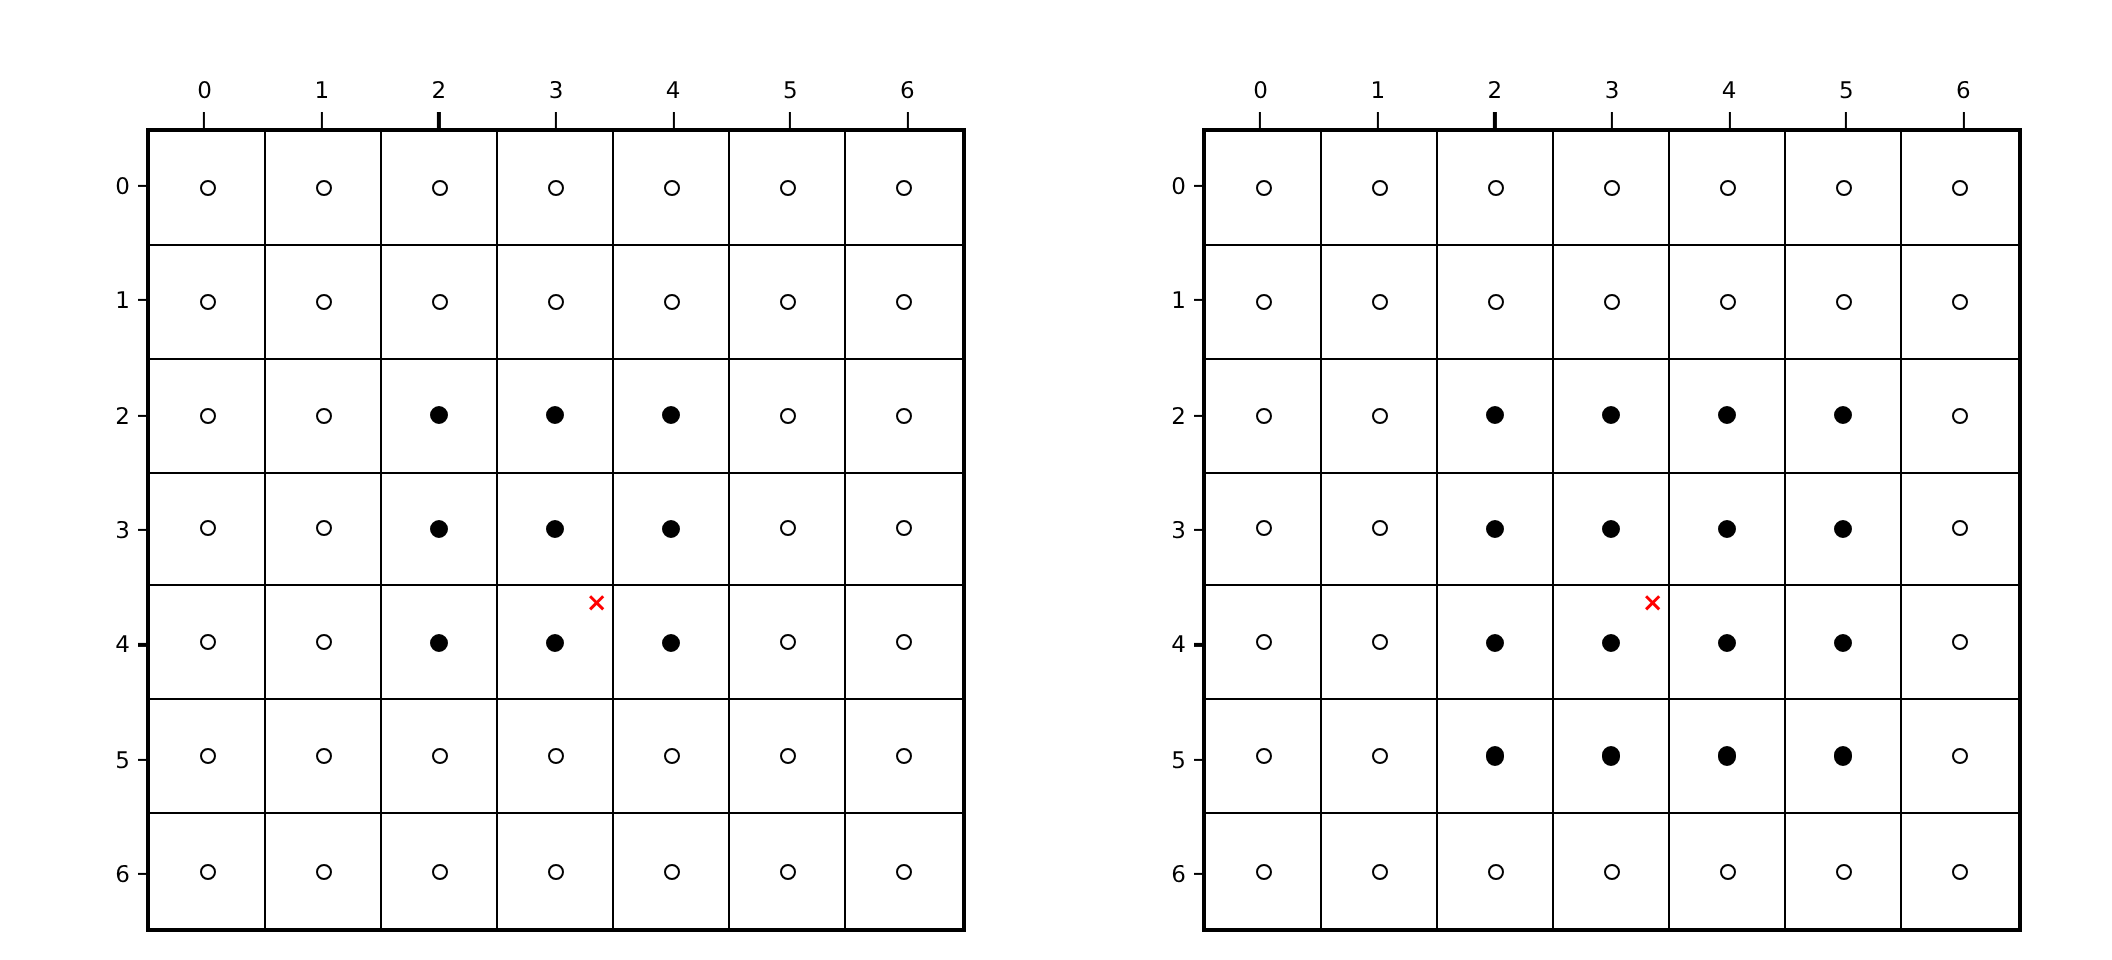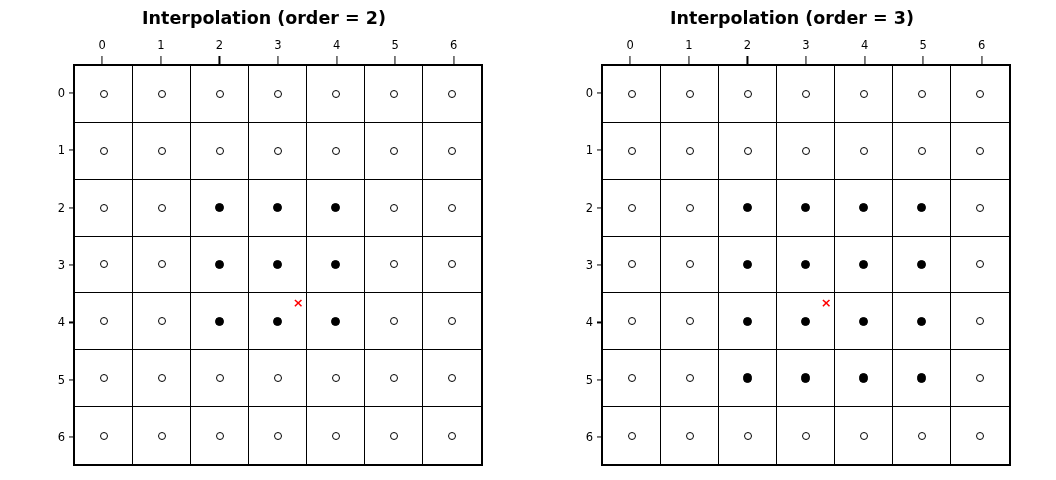--- a/index.html
+++ b/index.html
@@ -128,21 +128,20 @@
     pointer-events:none;
     user-select:none;
   }
 </style>
 </head>
 <body>
 
 <div class="figure">
 
   <div class="panel panel-left">
-    <div class="title">Interpolation (order = 2)</div>
 
     <div class="xticks">
       <div class="xtick"><span>0</span><span class="tickline"></span></div>
       <div class="xtick"><span>1</span><span class="tickline"></span></div>
       <div class="xtick"><span>2</span><span class="tickline"></span></div>
       <div class="xtick"><span>3</span><span class="tickline"></span></div>
       <div class="xtick"><span>4</span><span class="tickline"></span></div>
       <div class="xtick"><span>5</span><span class="tickline"></span></div>
       <div class="xtick"><span>6</span><span class="tickline"></span></div>
     </div>
@@ -326,21 +325,20 @@
           </div>
           <div class="cell lastcol lastrow">
             <div class="marker open"></div>
           </div>
         </div>
       <div class="xmark" style="color: rgb(255, 0, 0); left: 55%; top: 59.2857%;">×</div>
     </div>
   </div>
 
   <div class="panel panel-right">
-    <div class="title">Interpolation (order = 3)</div>
 
     <div class="xticks">
       <div class="xtick"><span>0</span><span class="tickline"></span></div>
       <div class="xtick"><span>1</span><span class="tickline"></span></div>
       <div class="xtick"><span>2</span><span class="tickline"></span></div>
       <div class="xtick"><span>3</span><span class="tickline"></span></div>
       <div class="xtick"><span>4</span><span class="tickline"></span></div>
       <div class="xtick"><span>5</span><span class="tickline"></span></div>
       <div class="xtick"><span>6</span><span class="tickline"></span></div>
     </div>

